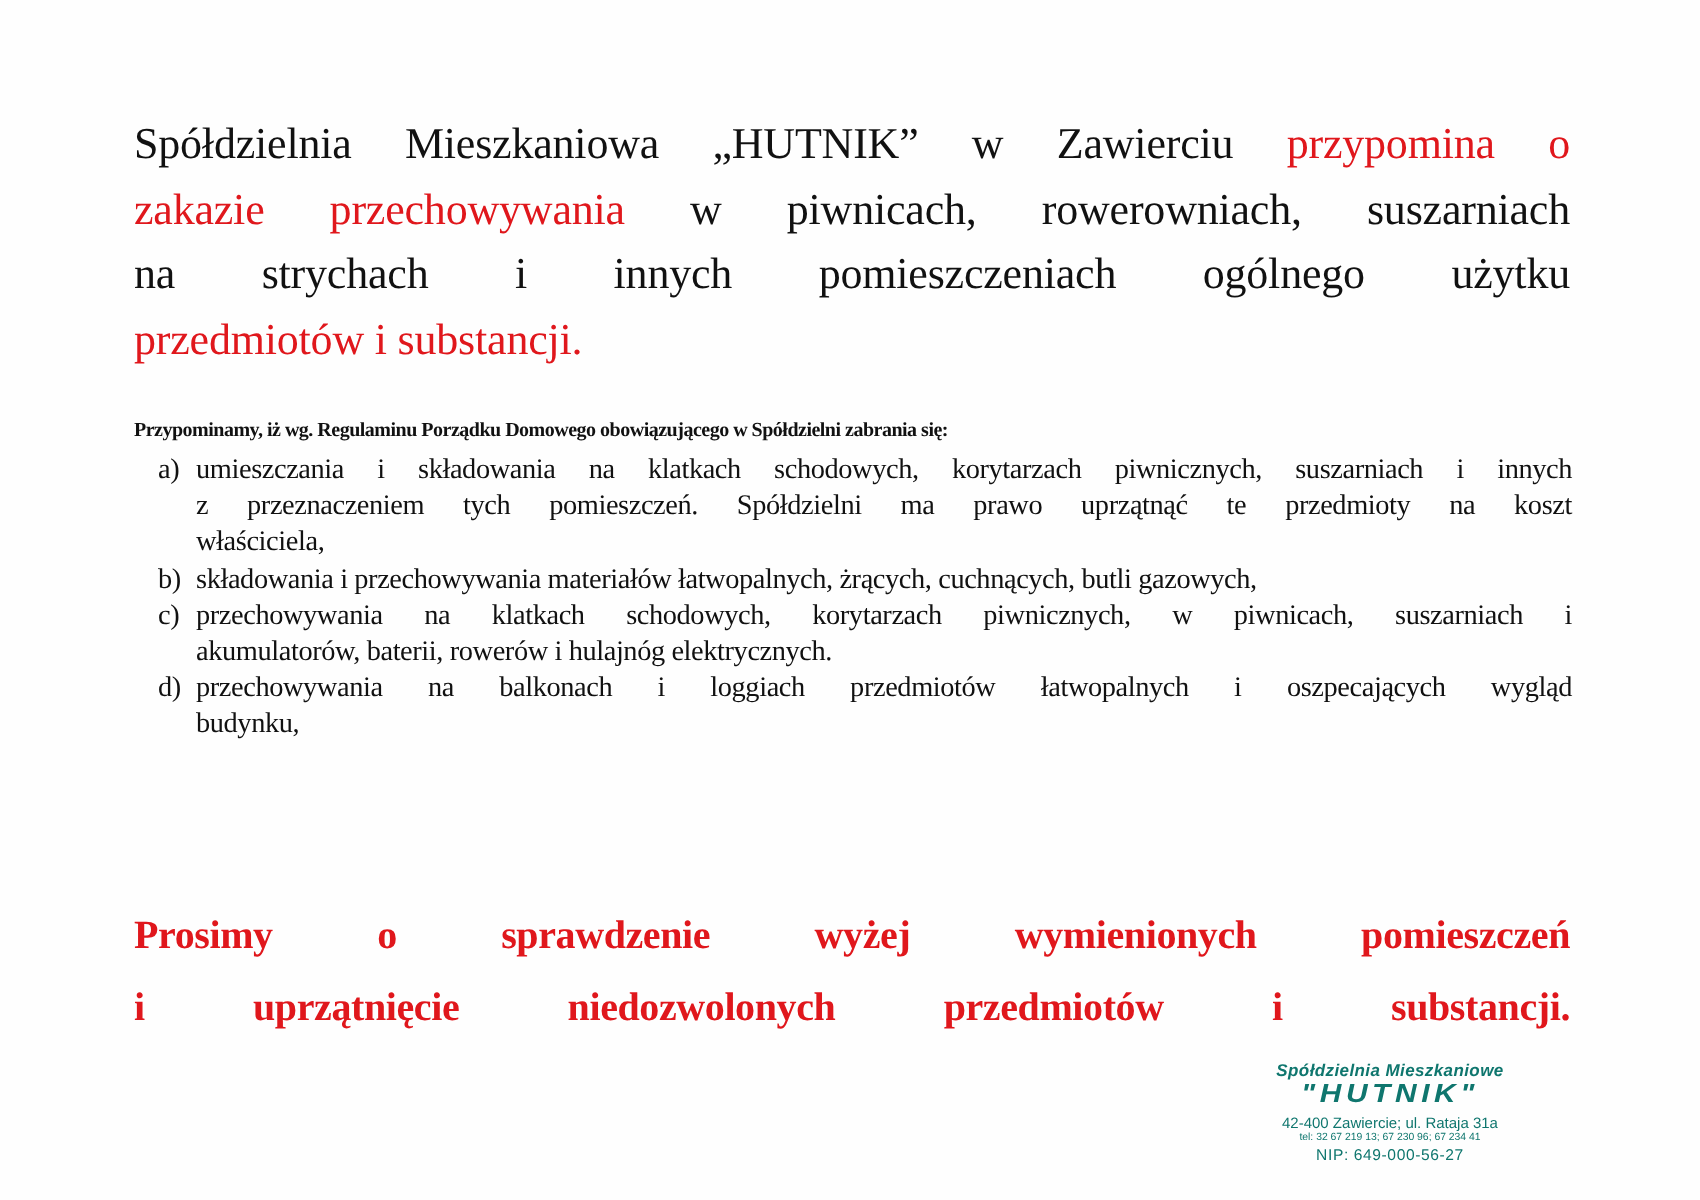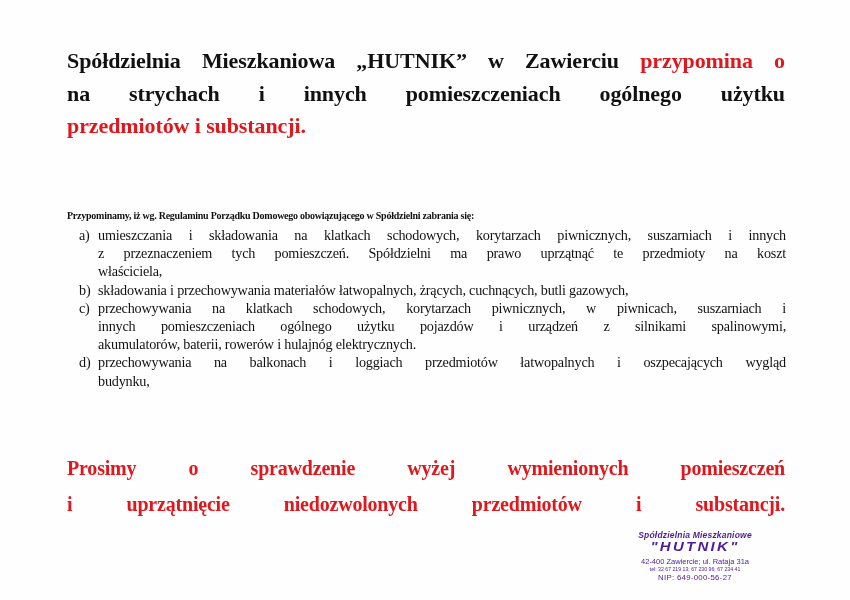--- a/index.html
+++ b/index.html
@@ -20,23 +20,23 @@
       left: 0; top: 0;
       width: 850px; height: 600px;
       background: #fefefe;
     }
     .red { color: #e0171c; }
 
     
     .heading {
       position: absolute;
       left: 67px;
-      top: 45px;
+      top: 56px;
       width: 718px;
-      font-weight: bold;
+      font-weight: normal;
       font-size: 22px;
       line-height: 32.5px;
       letter-spacing: -0.1px;
     }
     .heading .line {
       display: block;
       white-space: nowrap;
       text-align: justify;
       text-align-last: justify;
       height: 32.5px;
@@ -110,21 +110,21 @@
     }
 
     
     .stamp {
       position: absolute;
       left: 620px;
       top: 530px;
       width: 150px;
       text-align: center;
       font-family: "Liberation Sans", "DejaVu Sans", sans-serif;
-      color: #4c1d95;
+      color: #0f766e;
     }
     .stamp .org {
       font-size: 8.5px;
       font-weight: bold;
       font-style: italic;
       line-height: 10px;
       letter-spacing: 0.2px;
     }
     .stamp .brand {
       font-size: 13px;
@@ -150,41 +150,41 @@
       letter-spacing: 0.3px;
     }
   </style>
 </head>
 <body>
 
 <div class="page">
 
   <div class="heading">
     <span class="line"><span>Spółdzielnia Mieszkaniowa „HUTNIK” w Zawierciu </span><span class="red">przypomina o</span></span>
+    <span class="line"><span class="red">zakazie przechowywania</span><span> w piwnicach, rowerowniach, suszarniach</span></span>
     <span class="line"><span>na strychach i innych pomieszczeniach ogólnego użytku</span></span>
     <span class="line last"><span class="red">przedmiotów i substancji.</span></span>
   </div>
 
   <div class="intro">Przypominamy, iż wg. Regulaminu Porządku Domowego obowiązującego w Spółdzielni zabrania się:</div>
 
   <div class="rules">
     <div class="rule">
       <span class="marker">a)</span>
       <span class="line">umieszczania i składowania na klatkach schodowych, korytarzach piwnicznych, suszarniach i innych</span>
       <span class="line">z przeznaczeniem tych pomieszczeń. Spółdzielni ma prawo uprzątnąć te przedmioty na koszt</span>
       <span class="line last">właściciela,</span>
     </div>
     <div class="rule">
       <span class="marker">b)</span>
       <span class="line last">składowania i przechowywania materiałów łatwopalnych, żrących, cuchnących, butli gazowych,</span>
     </div>
     <div class="rule">
       <span class="marker">c)</span>
       <span class="line">przechowywania na klatkach schodowych, korytarzach piwnicznych, w piwnicach, suszarniach i</span>
-      <span class="line">innych pomieszczeniach ogólnego użytku pojazdów i urządzeń z silnikami spalinowymi,</span>
       <span class="line last">akumulatorów, baterii, rowerów i hulajnóg elektrycznych.</span>
     </div>
     <div class="rule">
       <span class="marker">d)</span>
       <span class="line">przechowywania na balkonach i loggiach przedmiotów łatwopalnych i oszpecających wygląd</span>
       <span class="line last">budynku,</span>
     </div>
   </div>
 
   <div class="request">

